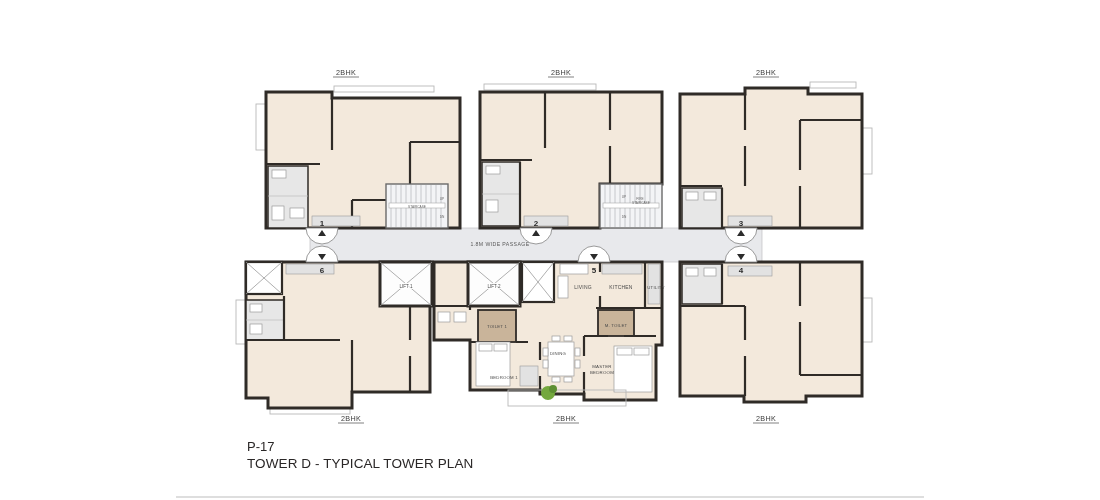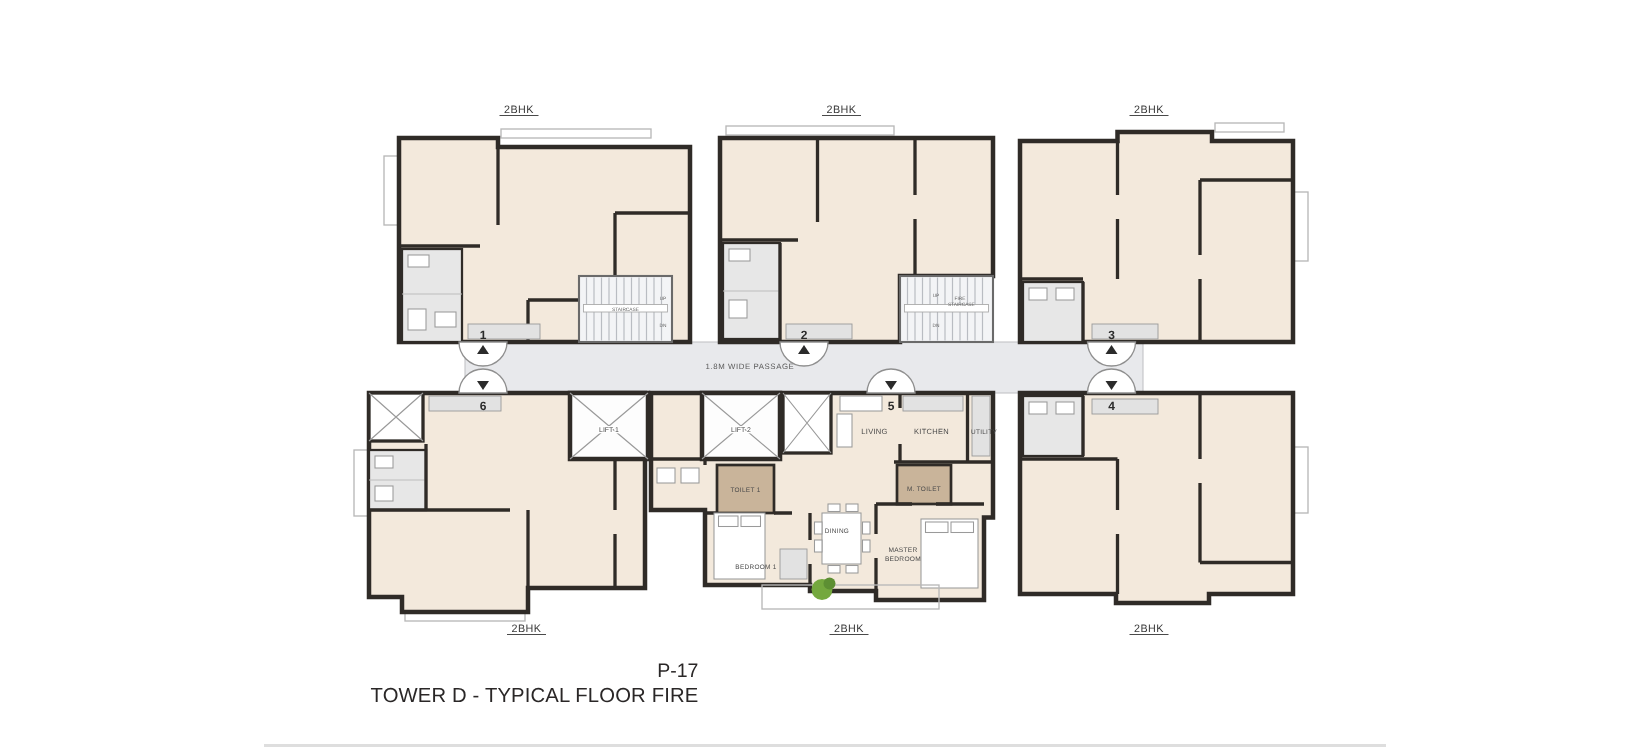--- a/index.html
+++ b/index.html
@@ -30,21 +30,21 @@
   .lbl-s {font-size:4.3px;letter-spacing:0.2px;}
   .typ   {font-size:7.2px;fill:#3a3a3a;letter-spacing:0.3px;}
   .num   {font-size:8px;font-weight:bold;fill:#2b2b2b;}
   .corelbl{font-size:4.6px;fill:#4a4a4a;paint-order:stroke;stroke:#ffffff;stroke-width:1.6px;}
   .tiny  {font-size:3.2px;fill:#666;}
   .pass-lbl{font-size:5.2px;fill:#5a5a5a;letter-spacing:0.4px;}
   
   .ov{position:absolute;color:#4a4a4a;text-align:center;}
   .ov-master{left:580px;top:364px;width:44px;font-size:4.4px;line-height:1.4;letter-spacing:0.2px;}
   .ov-fire{left:632px;top:197px;width:16px;font-size:3.2px;line-height:1.35;color:#666;}
-  .title-block{position:absolute;left:247px;top:438px;color:#2a2727;text-align:right;}
+  .title-block{position:absolute;left:247px;top:438px;color:#2a2727;}
   .title-block .code{font-size:13px;line-height:17px;}
   .title-block .name{font-size:13.5px;line-height:18px;letter-spacing:0.1px;}
   .page-divider{position:absolute;left:176px;top:496px;width:748px;height:1.5px;background:#dedede;}
 </style>
 </head>
 <body>
 
 <div id="canvas">
 
 <svg width="1100" height="500" viewBox="0 0 1100 500">
@@ -267,18 +267,18 @@
     <text class="typ" x="766" y="421">2BHK</text>
     <line class="underl" x1="753" y1="423" x2="779" y2="423"></line>
   </g>
 </svg>
 
 <div class="ov ov-master">MASTER BEDROOM</div>
 <div class="ov ov-fire">FIRE STAIRCASE</div>
 
 <div class="title-block">
   <div class="code">P-17</div>
-  <div class="name">TOWER D - TYPICAL FLOOR FIRE</div>
+  <div class="name">TOWER D - TYPICAL TOWER PLAN</div>
 </div>
 
 <div class="page-divider"></div>
 
 </div>
 
 </body></html>

